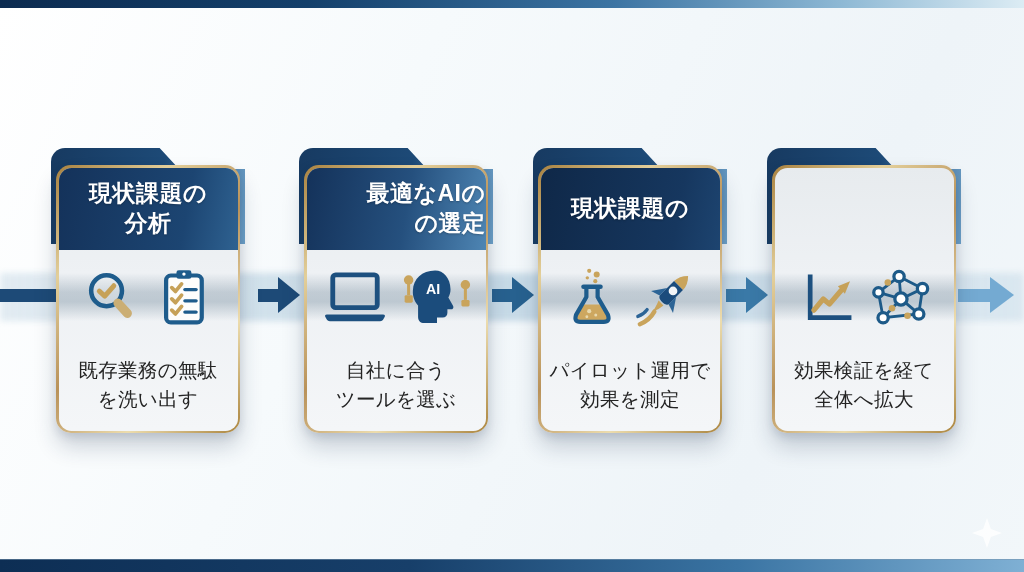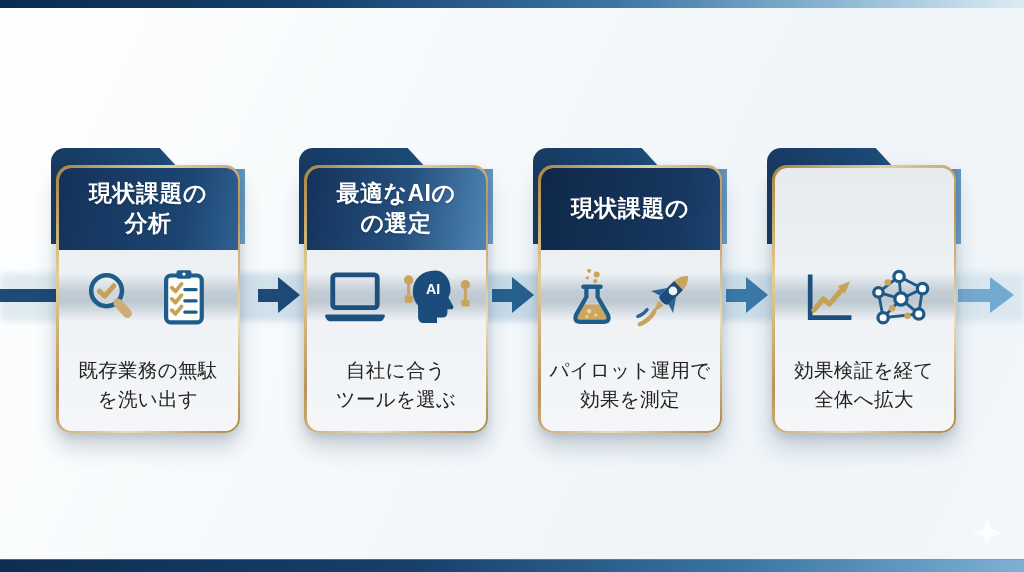--- a/index.html
+++ b/index.html
@@ -41,21 +41,21 @@
     clip-path:polygon(0 0,56% 0,66% 21px,100% 21px,100% 100%,0 100%);}
   .card-border{position:relative;z-index:1;height:100%;box-sizing:border-box;padding:2.5px;border-radius:15px;
     background:linear-gradient(135deg,#a8813f 0%,#e3cf9a 25%,#b9925a 50%,#ecdcae 75%,#ab853f 100%);
     box-shadow:0 14px 22px rgba(25,45,75,.20),0 4px 8px rgba(25,45,75,.12);}
   .card-inner{position:relative;height:100%;border-radius:12.5px;overflow:hidden;
     background:linear-gradient(180deg,#e7ebee 0%,#eef1f4 40%,#f4f6f8 100%);}
   .card-header{height:82px;display:flex;flex-direction:column;align-items:center;justify-content:center;
     color:#fff;font-size:23px;font-weight:700;line-height:1.28;text-align:center;letter-spacing:.5px;
     text-shadow:0 1px 2px rgba(0,0,0,.25);}
   .hdr-1{background:linear-gradient(100deg,#14325a 0%,#1c4572 70%,#2f6291 100%);}
-  .hdr-2{background:linear-gradient(100deg,#14325a 0%,#25507e 55%,#4e85b3 100%);}
+  .hdr-2{background:linear-gradient(100deg,#14325a 0%,#25507e 55%,#4e85b3 100%);align-items:flex-end;}
   .hdr-3{background:linear-gradient(100deg,#0f2848 0%,#16375f 75%,#1d4470 100%);}
   .hdr-4{background:linear-gradient(100deg,#16365e 0%,#2d5d8c 55%,#5a91bf 100%);}
   .band{position:absolute;left:0;right:0;top:105px;height:48px;
     background:linear-gradient(180deg,rgba(148,166,180,0) 0%,rgba(148,166,180,.50) 40%,rgba(148,166,180,.55) 60%,rgba(148,166,180,0) 100%);}
   .icons{position:absolute;left:0;right:0;top:88px;height:84px;display:flex;align-items:center;justify-content:center;gap:12px;}
   .caption{position:absolute;left:0;right:0;top:188px;text-align:center;
     font-size:19.5px;font-weight:400;color:#242424;line-height:1.5;letter-spacing:.3px;}
   
   .sparkle{position:absolute;left:972px;top:518px;width:30px;height:30px;background:#ffffff;opacity:.8;z-index:2;
     clip-path:polygon(50% 0,63% 37%,100% 50%,63% 63%,50% 100%,37% 63%,0 50%,37% 37%);}

